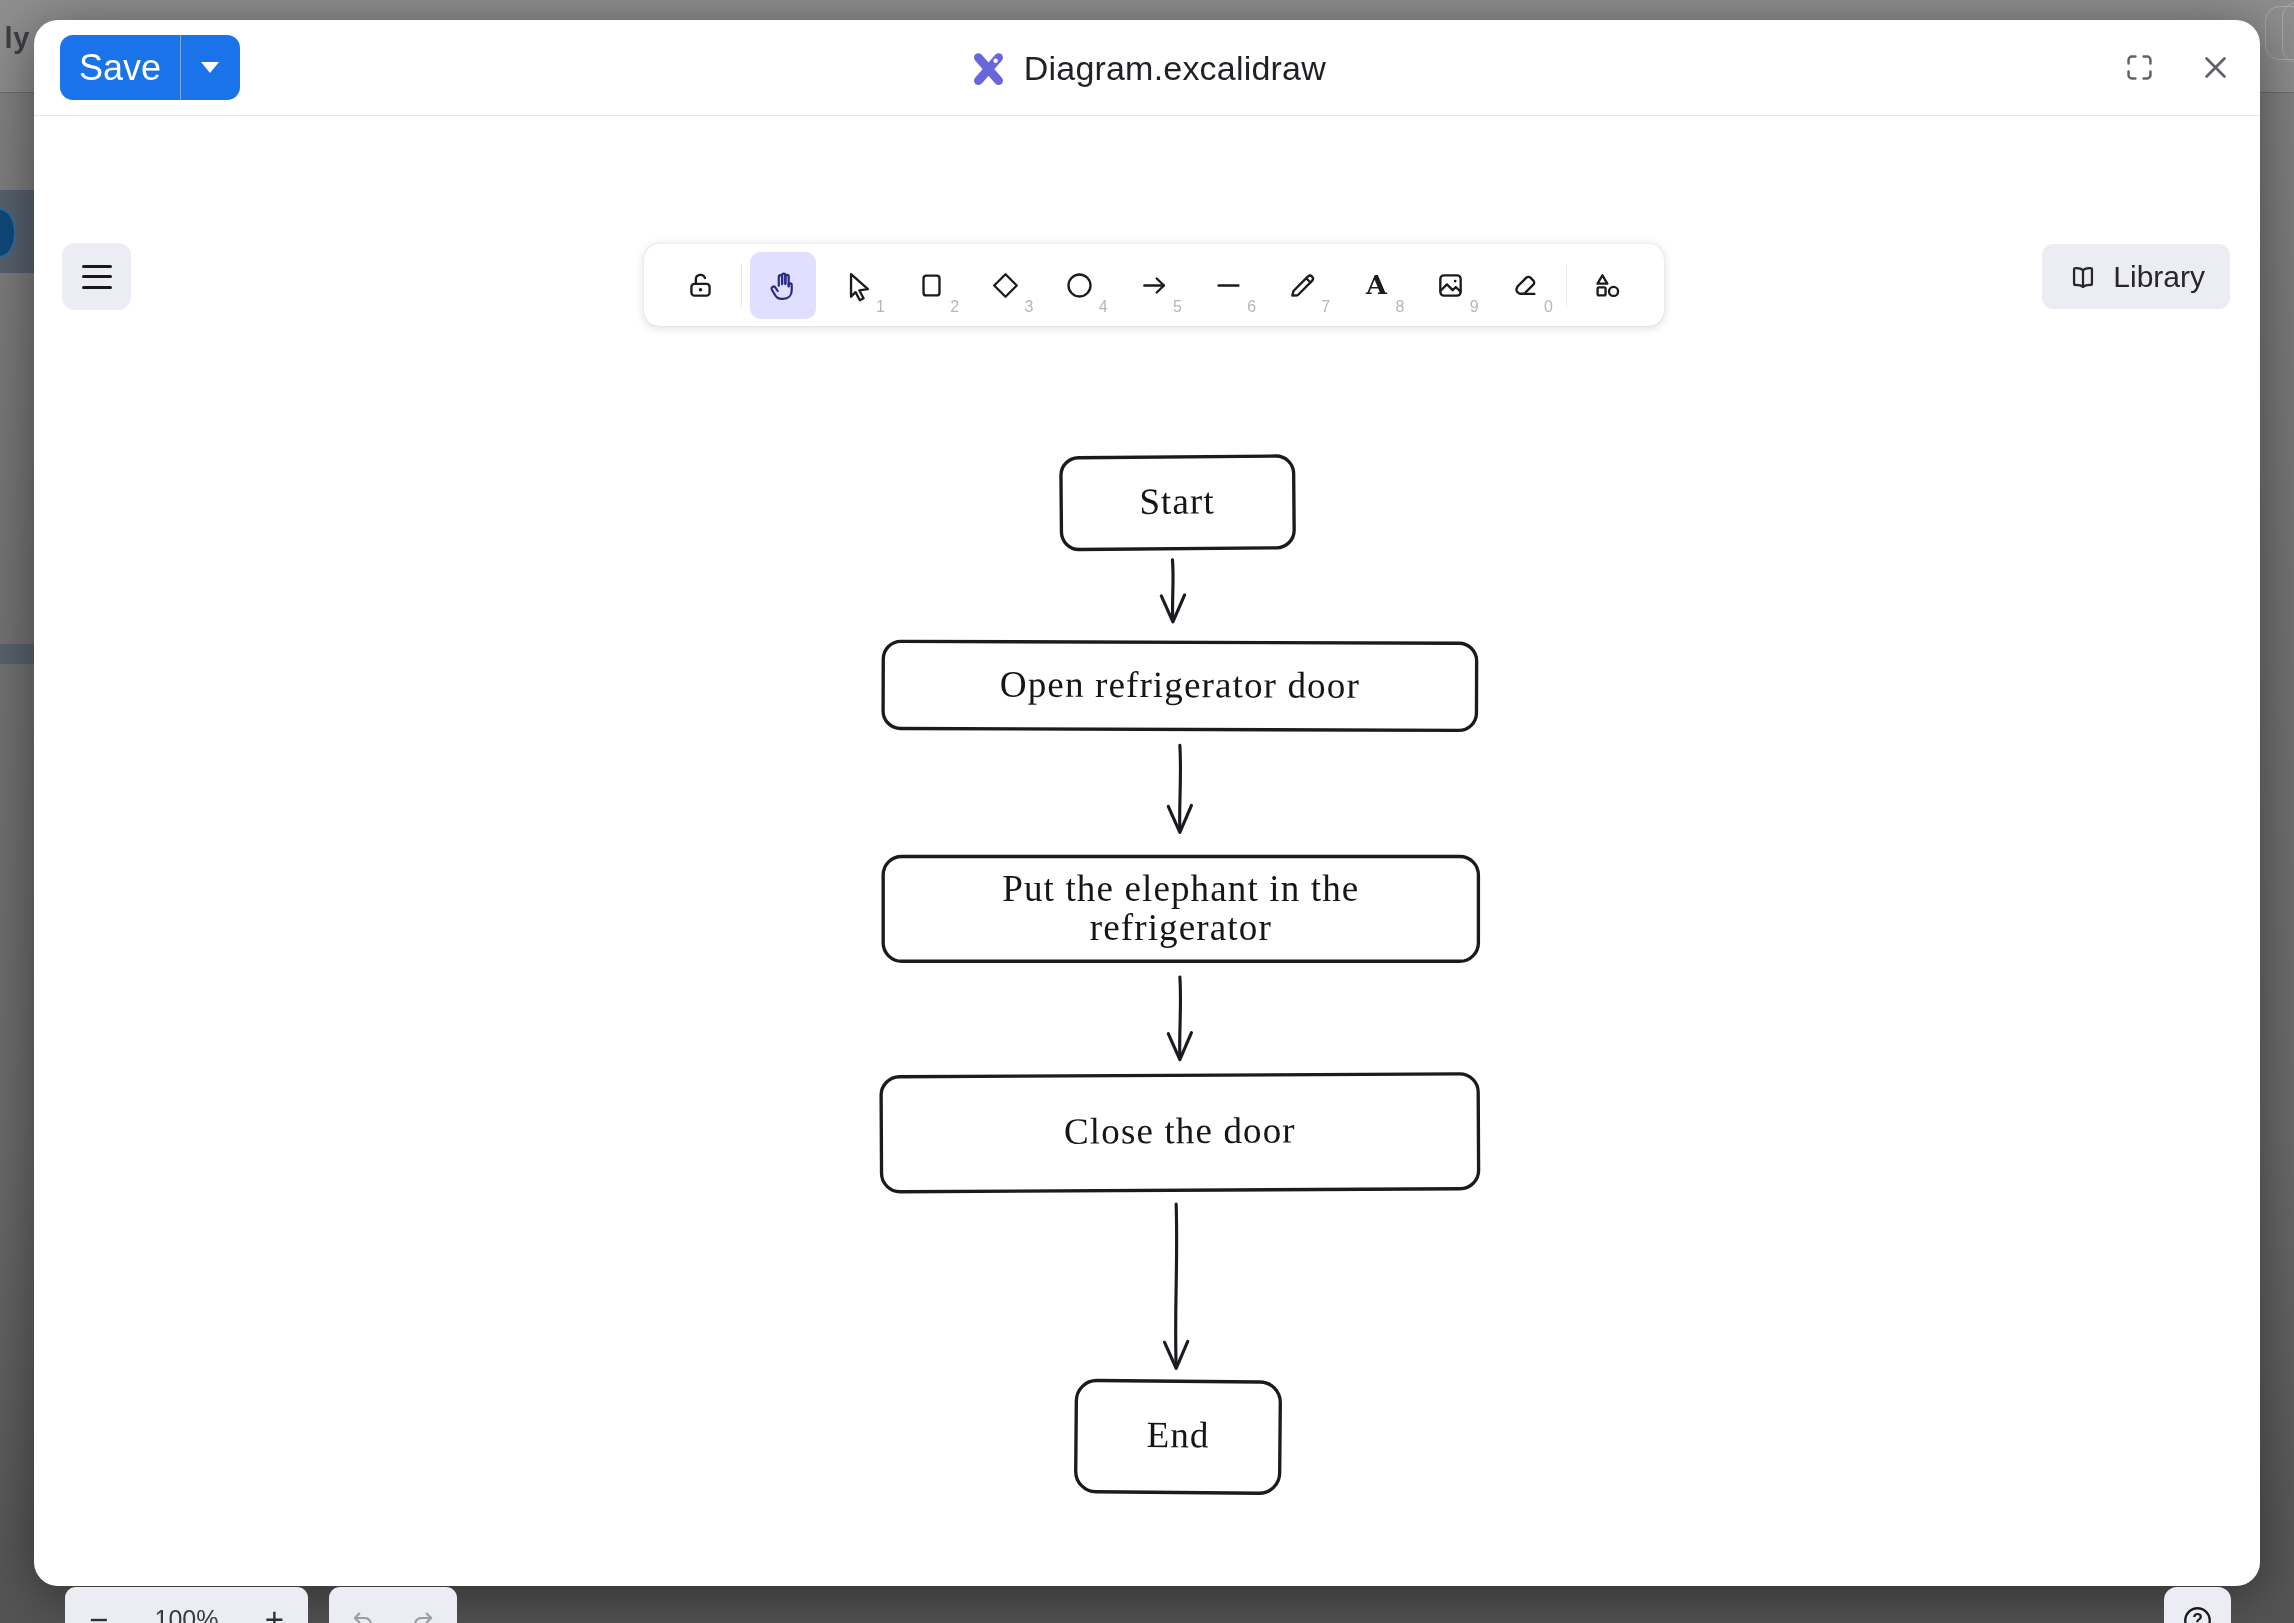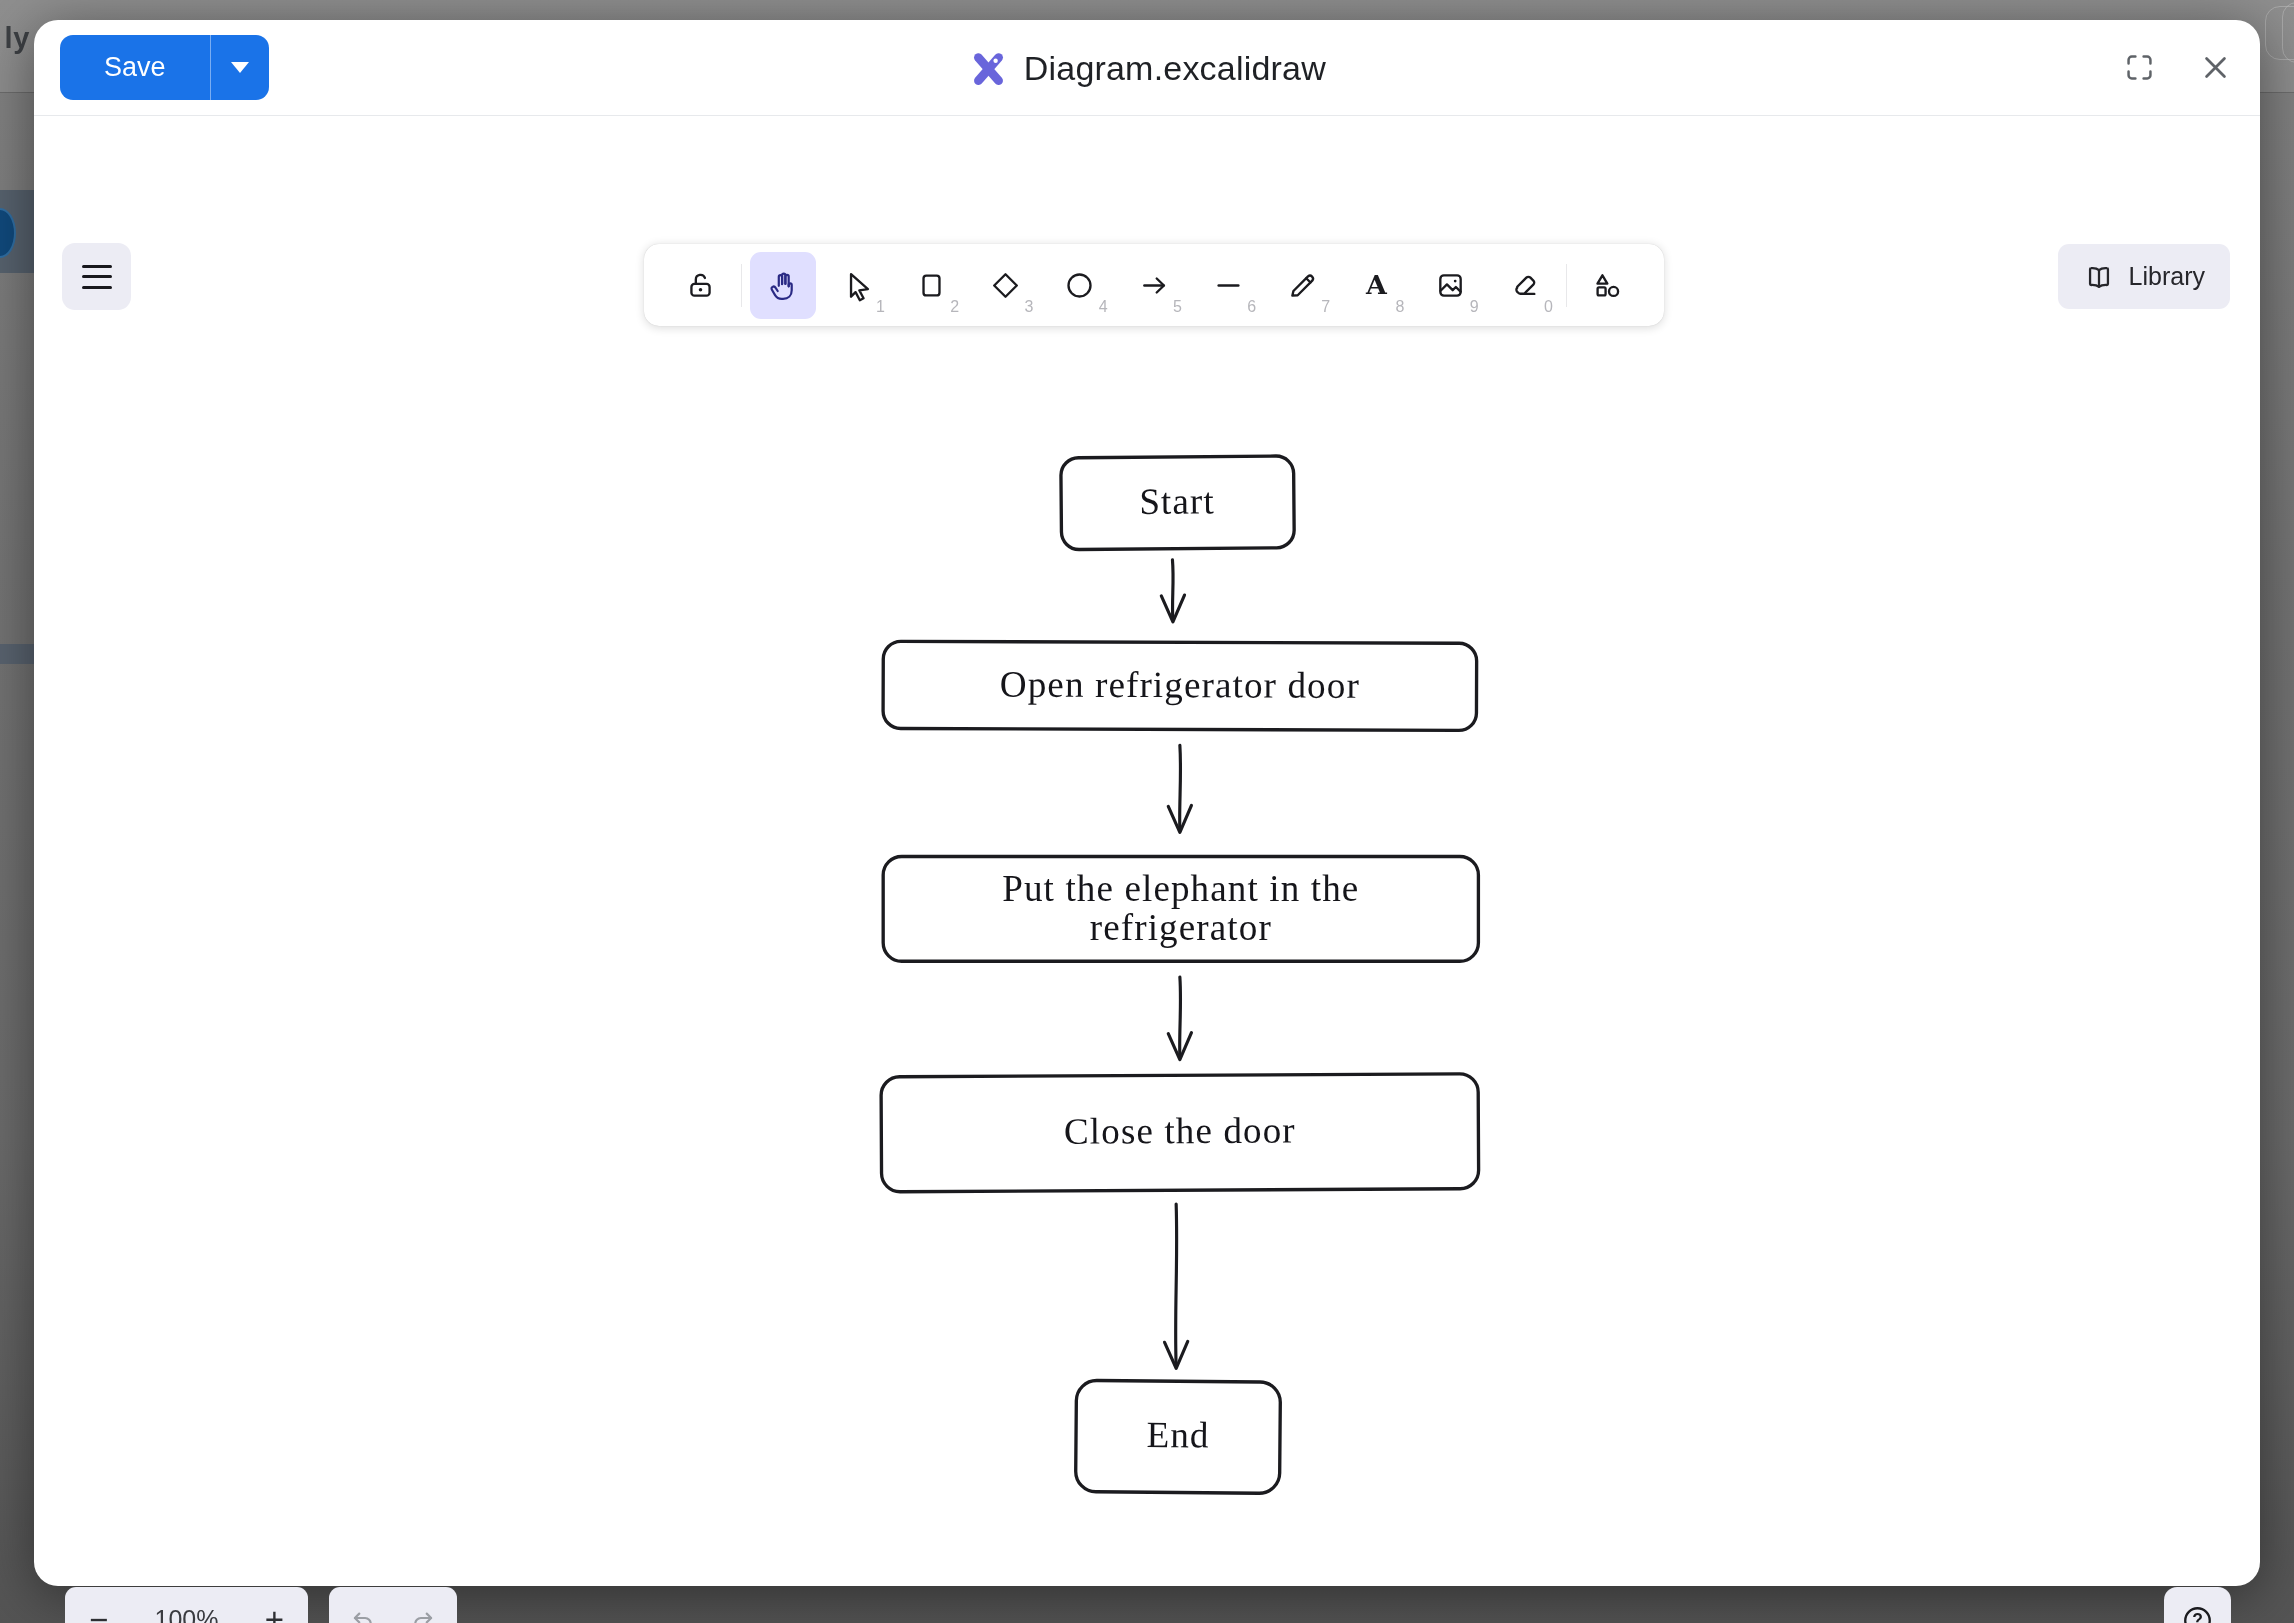--- a/index.html
+++ b/index.html
@@ -24,21 +24,21 @@
   
   .modal { position:absolute; left:34px; top:20.4px; width:2226px; height:1566px;
            background:#ffffff; border-radius:24px; box-shadow:0 9.3px 56px rgba(0,0,0,0.45); }
 
   
   .titlebar { position:absolute; left:0; top:0; width:100%; height:96px;
               display:flex; align-items:center; padding:0 26px;
               border-bottom:0.9px solid #e7e9ec; border-radius:24px 24px 0 0; }
   .save-split { display:flex; align-items:stretch; height:65px; border-radius:13px; overflow:hidden;
                 background:#1a73e8; flex:0 0 auto; cursor:pointer; }
-  .save-main { display:flex; align-items:center; padding:0 44px; color:#fff; font-size:27px; font-weight:500; }
+  .save-main { display:flex; align-items:center; padding:0 19px; color:#fff; font-size:36px; font-weight:500; }
   .save-sep  { width:0.9px; background:rgba(255,255,255,0.42); }
   .save-caret { display:flex; align-items:center; justify-content:center; width:59px; }
   .caret-down { width:0; height:0; border-left:9.3px solid transparent; border-right:9.3px solid transparent;
                 border-top:11px solid #ffffff; }
   .title-center { position:absolute; left:50%; top:0; height:96px; transform:translateX(-50%);
                   display:flex; align-items:center; gap:16.7px; }
   .title-text { font-size:34px; font-weight:500; color:#1f2125; letter-spacing:0.2px; }
   .win-controls { margin-left:auto; display:flex; align-items:center; gap:39px; color:#5f6368; }
   .win-btn { width:37px; height:37px; display:flex; align-items:center; justify-content:center; cursor:pointer; }
 
@@ -53,21 +53,21 @@
              display:flex; align-items:center; padding:0 23px; gap:7.4px; }
   .tool { position:relative; width:67px; height:67px; border-radius:11px; display:flex;
           align-items:center; justify-content:center; color:#1b1b1f; cursor:pointer; }
   .tool.selected { background:#e0dfff; color:#2a2a85; }
   .tool svg { width:33px; height:33px; }
   .tool .shortcut { position:absolute; right:5.6px; bottom:2.8px; font-size:16px; color:#b6b6bb; }
   .tb-divider { width:0.9px; height:43px; background:#e8e8ea; }
 
   .library-btn { position:absolute; right:30px; top:128px; height:65px; padding:0 25px; border-radius:11px;
                  background:#ececf4; display:flex; align-items:center; gap:14px; color:#26262b;
-                 font-size:25px; cursor:pointer; }
+                 font-size:30px; cursor:pointer; }
   .library-btn svg { width:32px; height:32px; }
 
   
   .zoom-pill { position:absolute; left:31px; top:1471px; width:243px; height:65px; border-radius:11px;
                background:#ececf4; display:flex; align-items:center; justify-content:space-between;
                padding:0 24px; }
   .zoom-btn { font-size:33px; color:#2e2f33; line-height:1; cursor:pointer; font-weight:400; }
   .zoom-level { font-size:25px; color:#3a3b40; cursor:pointer; }
   .undo-pill { position:absolute; left:295px; top:1471px; width:128px; height:65px; border-radius:11px;
                background:#ececf4; display:flex; align-items:center; justify-content:center; gap:28px; }

